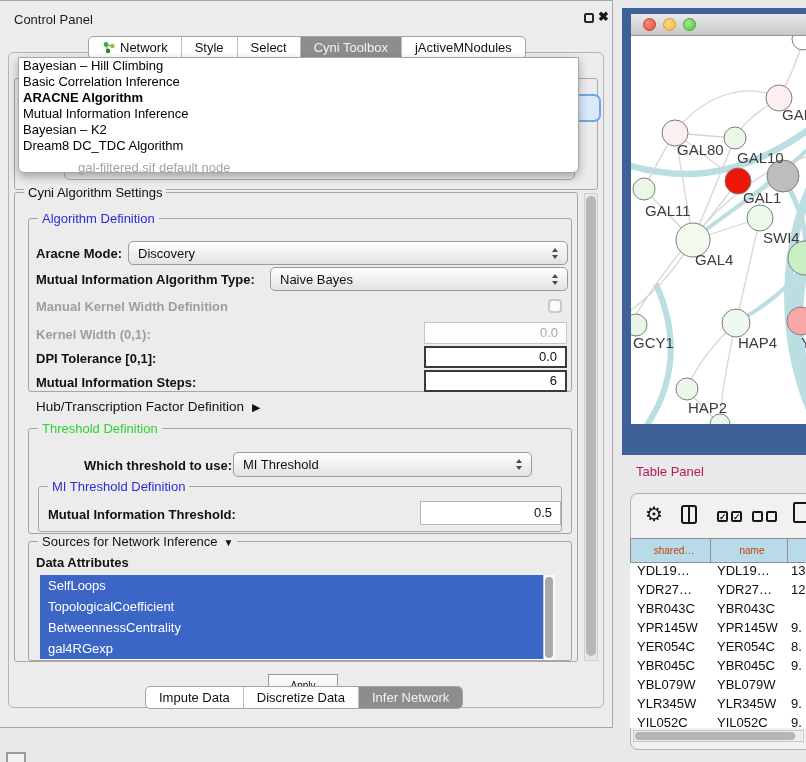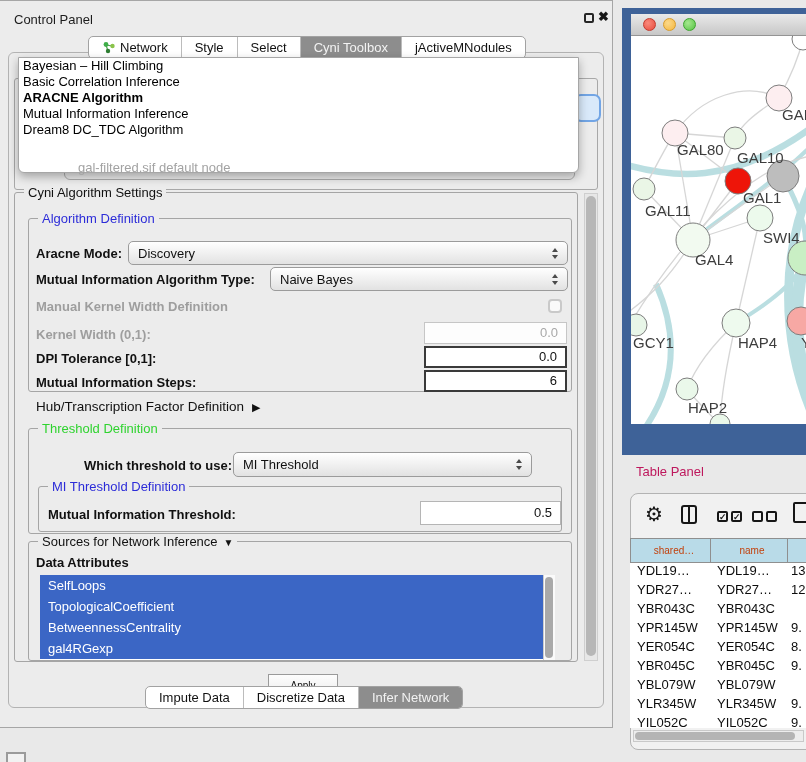--- a/index.html
+++ b/index.html
@@ -178,20 +178,21 @@
         <span>jActiveMNodules</span>
       </div>
     </div>
 
   <div id="popup" class="abs">
     <div id="popup-items">
         <div class="pop-item">Bayesian – Hill Climbing</div>
         <div class="pop-item">Basic Correlation Inference</div>
         <div class="pop-item sel">ARACNE Algorithm</div>
         <div class="pop-item">Mutual Information Inference</div>
+        <div class="pop-item">Bayesian – K2</div>
         <div class="pop-item">Dream8 DC_TDC Algorithm</div>
       </div>
   </div>
 
   <div id="grp-settings" class="grp"></div>
   <div id="grp-settings-label" class="grp-label abs">Cyni Algorithm Settings</div>
 
   <div id="grp-alg" class="grp"></div>
   <div id="grp-alg-label" class="grp-label abs">Algorithm Definition</div>
 

